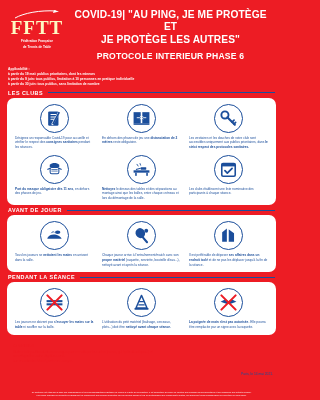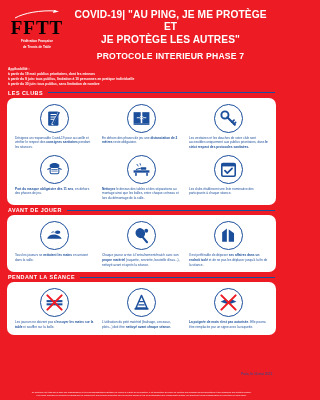--- a/index.html
+++ b/index.html
@@ -7,21 +7,21 @@
     width:283px;height:400px;overflow:hidden;
     background:#ED1C24;
     font-family:"Liberation Sans",sans-serif;
     color:#fff;
   }
   .poster{position:relative;width:283px;height:400px;background:#ED1C24;box-sizing:border-box;}
 
   
   .header{display:flex;align-items:flex-start;padding:6px 8px 0 6px;}
   .logo{width:62px;flex:0 0 62px;text-align:center;padding-top:4px;}
-  .logo-mark{font-size:19px;font-weight:bold;letter-spacing:1px;line-height:1;color:#000000;font-family:"Liberation Serif",serif;position:relative;}
+  .logo-mark{font-size:19px;font-weight:bold;letter-spacing:1px;line-height:1;color:#fef9c3;font-family:"Liberation Serif",serif;position:relative;}
   .logo-swoosh{display:block;height:9px;margin:0 auto -1px auto;width:46px;}
   .logo-sub{font-size:3.2px;line-height:1.35;margin-top:2px;color:#fff;font-weight:bold;}
   .titles{flex:1;text-align:center;padding:3px 2px 0 0;}
   .t1{font-size:10.2px;font-weight:bold;line-height:1.22;letter-spacing:.1px;}
   .t2{font-size:8.6px;font-weight:bold;margin-top:5px;letter-spacing:.2px;}
 
   
   .applic{padding:6px 8px 0 8px;}
   .applic .ttl{font-size:3.3px;font-weight:bold;line-height:1.5;}
   .applic .ln{font-size:3.3px;font-weight:bold;line-height:1.55;}
@@ -62,21 +62,21 @@
         <path d="M1 8 C10 3 26 0 42 1" stroke="#fff" stroke-width="1" fill="none"></path>
         <path d="M40 0 L45 1.5 L39 3 Z" fill="#fff"></path>
       </svg>
       <div class="logo-mark">FFTT</div>
       <div class="logo-sub">Fédération Française</div>
       <div class="logo-sub">de Tennis de Table</div>
     </div>
     <div class="titles">
       <div class="t1">COVID-19| "AU PING, JE ME PROTÈGE ET</div>
       <div class="t1">JE PROTÈGE LES AUTRES"</div>
-      <div class="t2">PROTOCOLE INTERIEUR PHASE 7</div>
+      <div class="t2">PROTOCOLE INTERIEUR PHASE 6</div>
     </div>
   </div>
 
   <div class="applic">
     <div class="ttl">Applicabilité :</div>
     <div class="ln">à partir du 19 mai: publics prioritaires, dont les mineurs</div>
     <div class="ln">à partir du 9 juin: tous publics, limitation à 10 personnes en pratique individuelle</div>
     <div class="ln">à partir du 30 juin: tous publics, sans limitation de nombre</div>
   </div>
 

